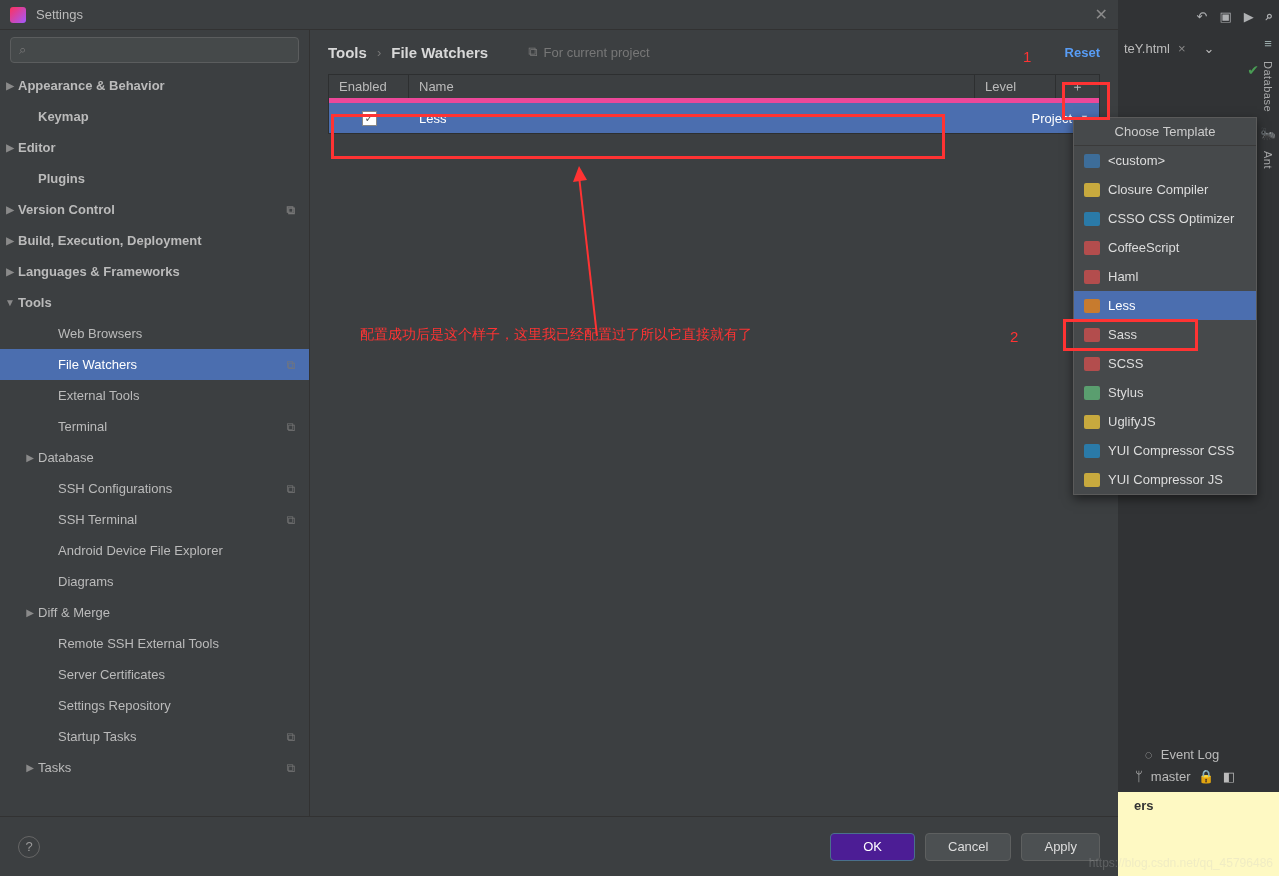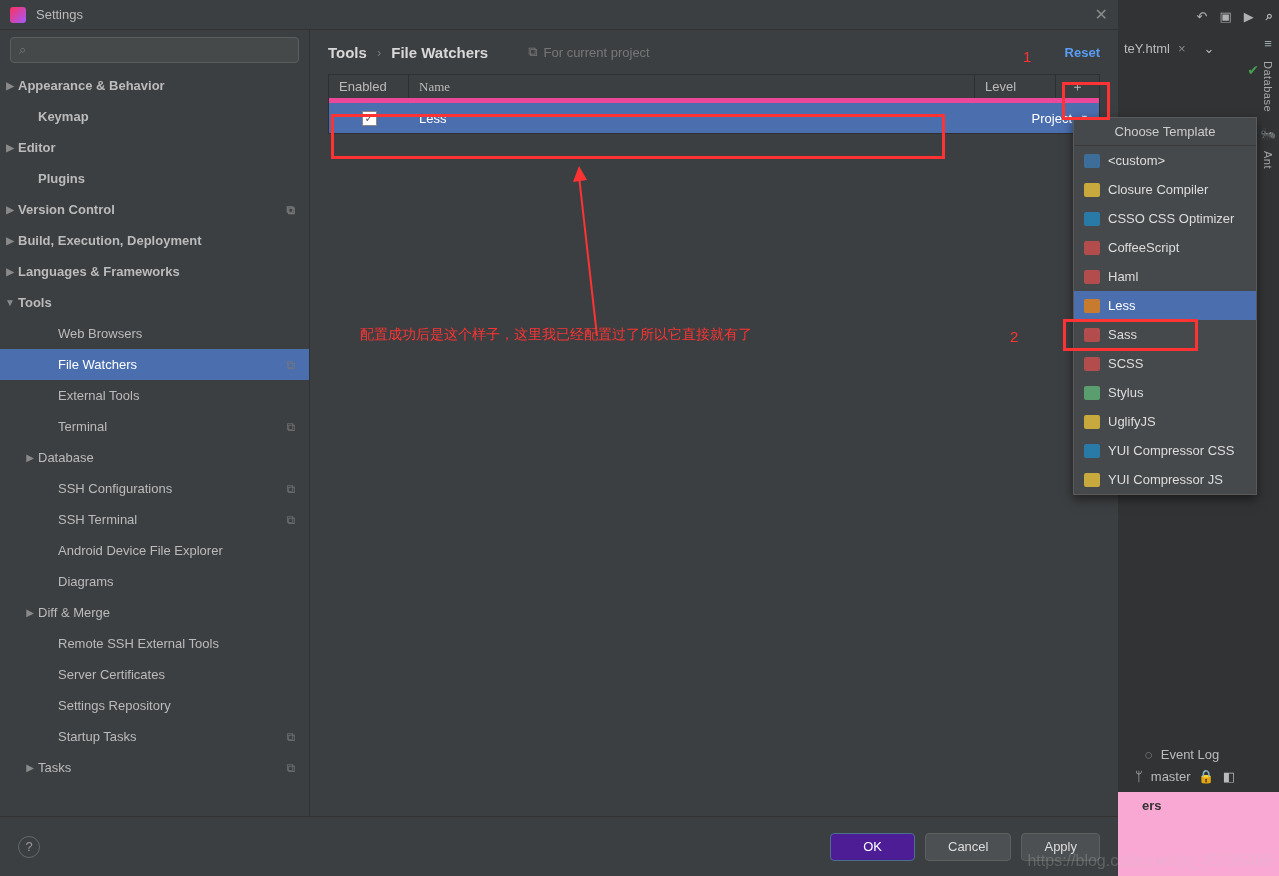--- a/index.html
+++ b/index.html
@@ -26,21 +26,21 @@
     .content{flex:1;display:flex;flex-direction:column;padding:0;position:relative;}
     .crumbs{position:relative;height:44px;display:flex;align-items:center;padding:0 18px;color:#c5c5c5;}
     .crumbs .t{font-weight:bold;font-size:15px;color:#d8d8d8;}
     .crumbs .sep{margin:0 10px;color:#777;}
     .crumbs .scope{margin-left:40px;color:#777;display:flex;align-items:center;}
     .crumbs .reset{margin-left:auto;color:#589df6;cursor:pointer;font-weight:bold;}
     .tablewrap{margin:0 18px;border:1px solid #2d2f30;background:#3c3f41;}
     .thead{display:flex;height:28px;background:#3c3f41;border-bottom:5px solid #ec4899;}
     .thead .cell{display:flex;align-items:center;padding:0 10px;color:#bbb;border-right:1px solid #2d2f30;}
     .thead .cell.enabled{width:80px;}
-    .thead .cell.name{flex:1;font-family:Liberation Serif, serif;}
+    .thead .cell.name{flex:1;}
     .thead .cell.level{width:80px;border-right:none;}
     .thead .add{width:44px;display:flex;align-items:center;justify-content:center;color:#bbb;border-left:1px solid #2d2f30;cursor:pointer;}
     .trow{display:flex;height:30px;align-items:center;background:#4b6eaf;color:#fff;}
     .trow .c1{width:80px;display:flex;justify-content:center;}
     .trow .c2{flex:1;padding-left:10px;}
     .trow .c3{width:124px;padding-right:10px;display:flex;justify-content:flex-end;align-items:center;}
     .chk{width:15px;height:15px;background:#fff;border:1px solid #888;display:flex;align-items:center;justify-content:center;color:#555;font-size:11px;}
     .dd{font-size:9px;margin-left:8px;color:#cfd9ec;}
     .footer{height:60px;border-top:1px solid #323232;display:flex;align-items:center;padding:0 18px;background:#3c3f41;}
     .help{width:22px;height:22px;border-radius:11px;border:1px solid #666;display:flex;align-items:center;justify-content:center;color:#999;}
@@ -63,22 +63,22 @@
     .rightbg{position:absolute;left:1118px;top:0;width:161px;height:876px;background:#313335;}
     .topicons{position:absolute;right:6px;top:4px;height:24px;display:flex;gap:12px;align-items:center;color:#aeb0b2;}
     .tab{position:absolute;left:1124px;top:36px;height:24px;display:flex;align-items:center;color:#bbb;}
     .tab .x{margin-left:8px;color:#888;}
     .tab .dn{margin-left:18px;color:#bbb;}
     .rpanel{position:absolute;right:0;top:30px;width:22px;height:300px;display:flex;flex-direction:column;align-items:center;gap:6px;padding-top:6px;}
     .vt{writing-mode:vertical-rl;color:#a7a8a9;font-size:11px;margin-top:4px;letter-spacing:.5px;}
     .green{position:absolute;right:20px;top:62px;color:#499c54;font-size:14px;}
     .eventlog{position:absolute;left:1145px;top:740px;height:28px;display:flex;align-items:center;color:#bbb;gap:8px;}
     .statusbar{position:absolute;left:1135px;top:764px;height:24px;display:flex;align-items:center;color:#bbb;gap:8px;}
-    .whitepatch{position:absolute;left:1118px;top:792px;width:161px;height:84px;background:#f9a8d4;color:#333;padding:6px 24px;font-size:12px;}
-    .watermark{position:absolute;right:6px;bottom:6px;color:rgba(200,200,200,.25);font-size:16px;}
+    .whitepatch{position:absolute;left:1118px;top:792px;width:161px;height:84px;background:#fef9c3;color:#333;padding:6px 16px;font-size:12px;}
+    .watermark{position:absolute;right:6px;bottom:6px;color:rgba(200,200,200,.25);font-size:12px;}
     
     .redbox{position:absolute;border:3px solid #f33;}
     .redtxt{position:absolute;color:#f33;font-family:"Microsoft YaHei",sans-serif;}
     .arrow-svg{position:absolute;left:559px;top:166px;width:40px;height:170px;}
   </style>
 </head>
 <body>
 
 <div class="rightbg"></div>
 

